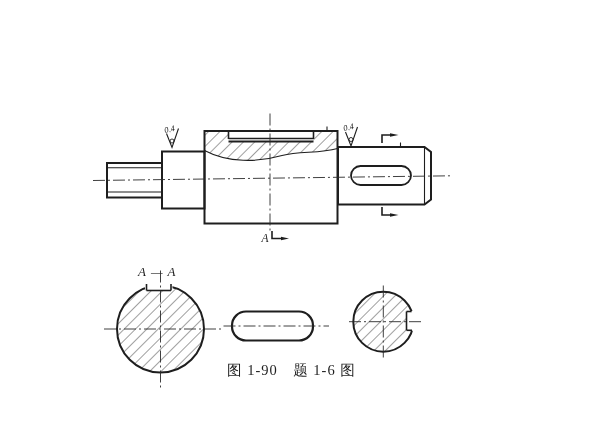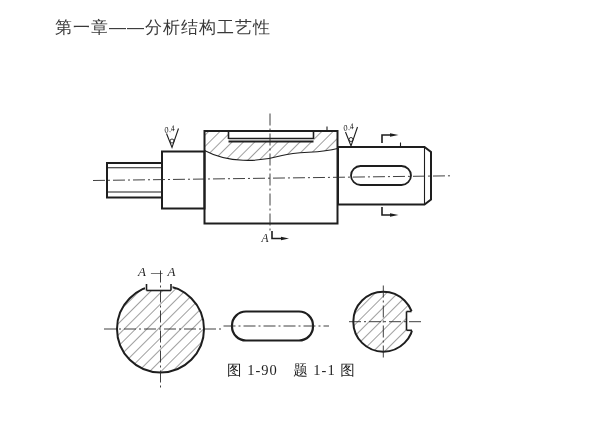--- a/index.html
+++ b/index.html
@@ -31,21 +31,20 @@
   .notch{fill:none;stroke:#1e1e1e;stroke-width:1.6;}
   .svglabel{font-family:"Liberation Serif", serif;font-style:italic;fill:#1e1e1e;}
   .rough{font-family:"Liberation Serif", serif;font-style:italic;font-size:8.5px;fill:#1e1e1e;}
   .arrow{fill:#1e1e1e;stroke:none;}
 </style>
 </head>
 <body>
 
 <div class="page">
 
-  <div class="title">第一章——分析结构工艺性</div>
 
   <svg width="600" height="424" viewBox="0 0 600 424">
     <defs>
       <pattern id="hatch" width="8" height="8" patternUnits="userSpaceOnUse" patternTransform="rotate(45)">
         <line x1="0" y1="0" x2="0" y2="8" stroke="#2a2a2a" stroke-width="0.9"></line>
       </pattern>
     </defs>
 
     <g>
 
@@ -134,15 +133,15 @@
       <g>
         <line class="notch" x1="406.5" y1="311.5" x2="406.5" y2="330.3"></line>
         <line class="notch" x1="406.5" y1="311.5" x2="411.6" y2="311.5"></line>
         <line class="notch" x1="406.5" y1="330.3" x2="412" y2="330.3"></line>
       </g>
       <line class="centerline" x1="349" y1="321.7" x2="422" y2="321.7"></line>
       <line class="centerline" x1="383.3" y1="285.5" x2="383.3" y2="359"></line>
     </g>
   </svg>
 
-  <div class="caption">图 1-90　题 1-1 图</div>
+  <div class="caption">图 1-90　题 1-6 图</div>
 
 </div>
 
 </body></html>

